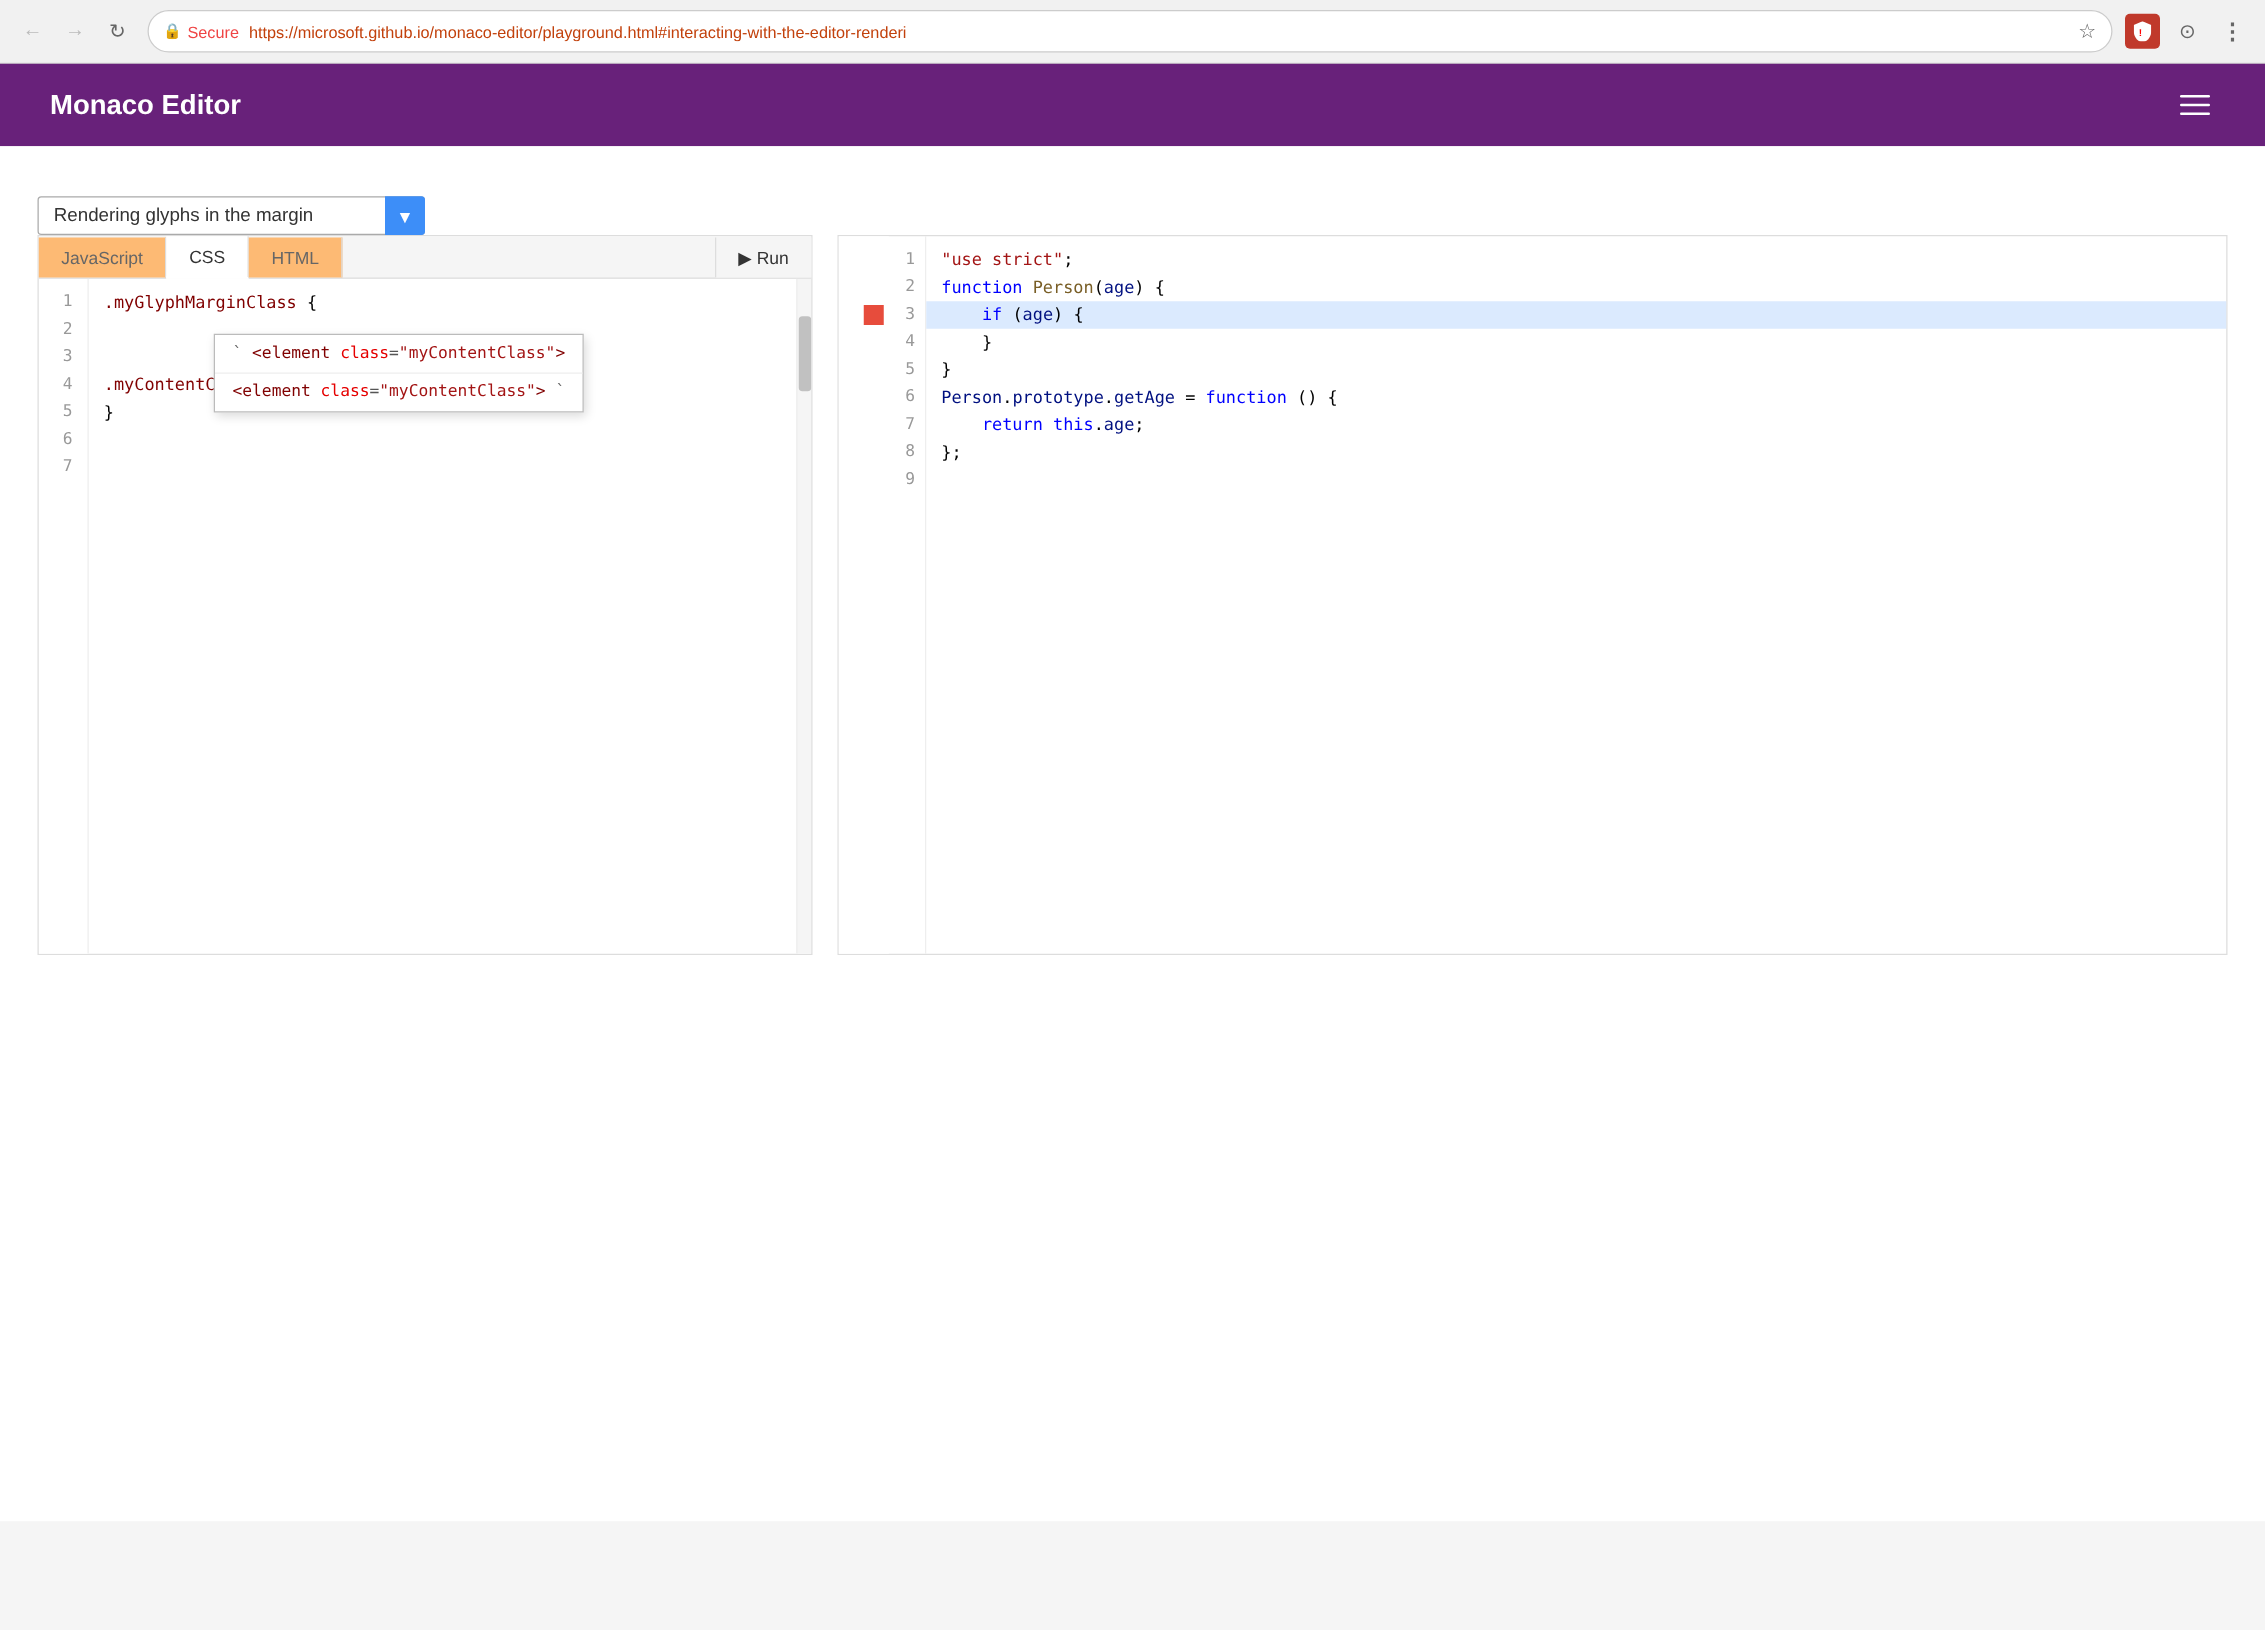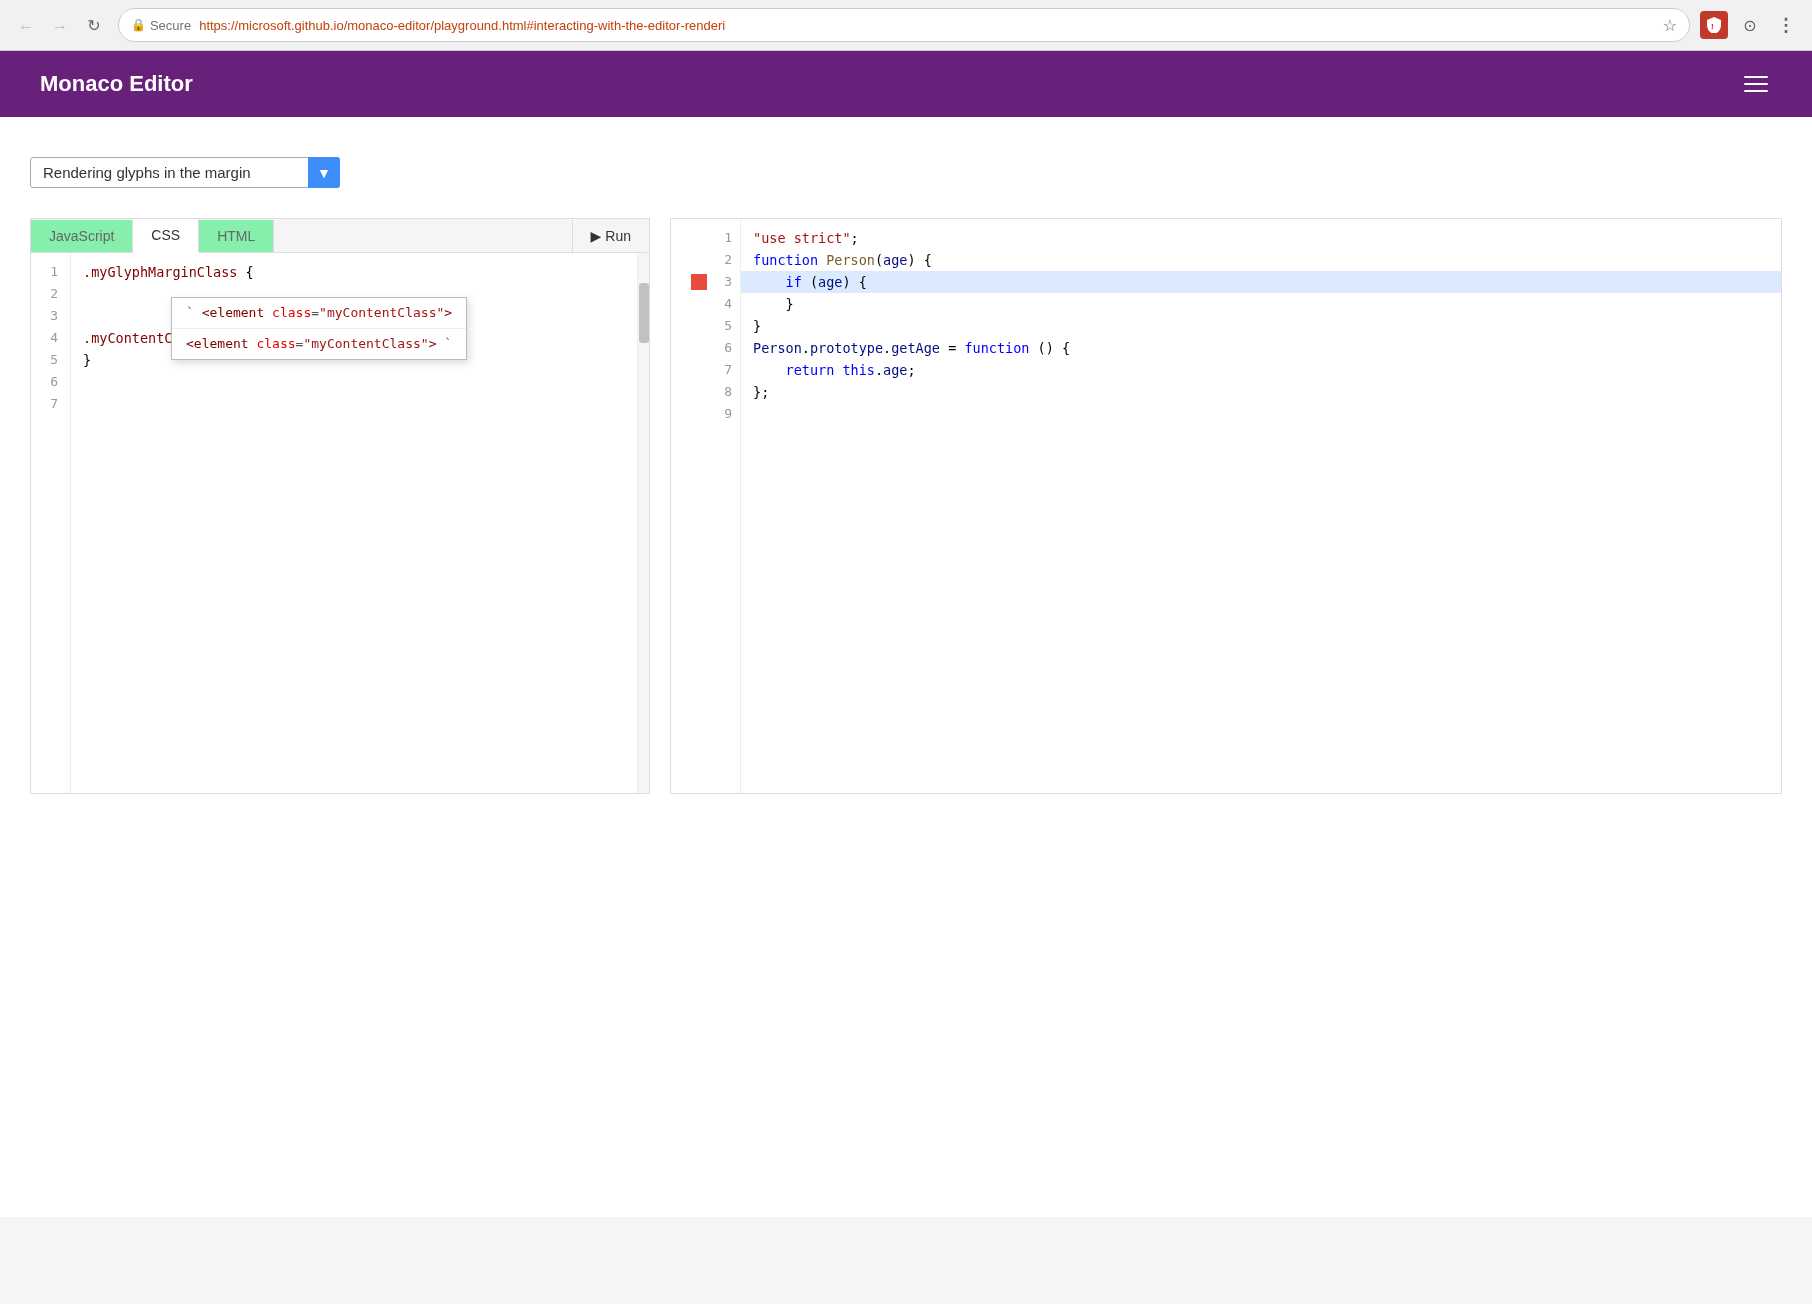--- a/index.html
+++ b/index.html
@@ -133,21 +133,20 @@
 
     
     .page-content {
       background: white;
       padding: 40px 30px;
       min-height: 1100px;
     }
 
     
     .selector-container {
-      margin-bottom: 30px;
     }
     .example-select {
       appearance: none;
       -webkit-appearance: none;
       background: white;
       border: 1px solid #aaa;
       border-radius: 3px;
       padding: 6px 36px 6px 12px;
       font-size: 15px;
       color: #333;
@@ -193,21 +192,21 @@
       display: flex;
       align-items: center;
       background: #f5f5f5;
       border-bottom: 1px solid #ddd;
     }
     .editor-tab {
       padding: 8px 18px;
       font-size: 14px;
       cursor: pointer;
       border-right: 1px solid #ddd;
-      background: #86efac;
+      background: #fdba74;
       color: #666;
     }
     .editor-tab.active {
       background: white;
       color: #333;
       border-bottom: 2px solid white;
       margin-bottom: -1px;
     }
     .run-btn-container {
       margin-left: auto;
@@ -367,21 +366,21 @@
 <div class="browser-chrome">
   <div class="browser-toolbar">
     <div class="nav-buttons">
       <button class="nav-btn disabled">←</button>
       <button class="nav-btn disabled">→</button>
       <button class="nav-btn">↻</button>
     </div>
     <div class="address-bar-container">
       <span class="secure-badge">
         <span>🔒</span>
-        <span style="color:#737373;font-size:13px;">Secure</span>
+        <span style="color:#ef4444;font-size:13px;">Secure</span>
       </span>
       <input type="text" class="address-url" style="color: #c2410c;" value="https://microsoft.github.io/monaco-editor/playground.html#interacting-with-the-editor-renderi">
       <button class="star-btn">☆</button>
     </div>
     <div class="browser-icons">
       <div class="shield-icon-btn" style="background:#c0392b;border-radius:4px;width:28px;height:28px;display:flex;align-items:center;justify-content:center;">
         <svg width="14" height="16" viewBox="0 0 14 16" fill="white">
             <path d="M7 0L0 3v5c0 4.4 3 8.3 7 9 4-0.7 7-4.6 7-9V3L7 0z"></path>
             <text x="4" y="12" fill="red" font-size="8" font-weight="bold">!</text>
           </svg>

